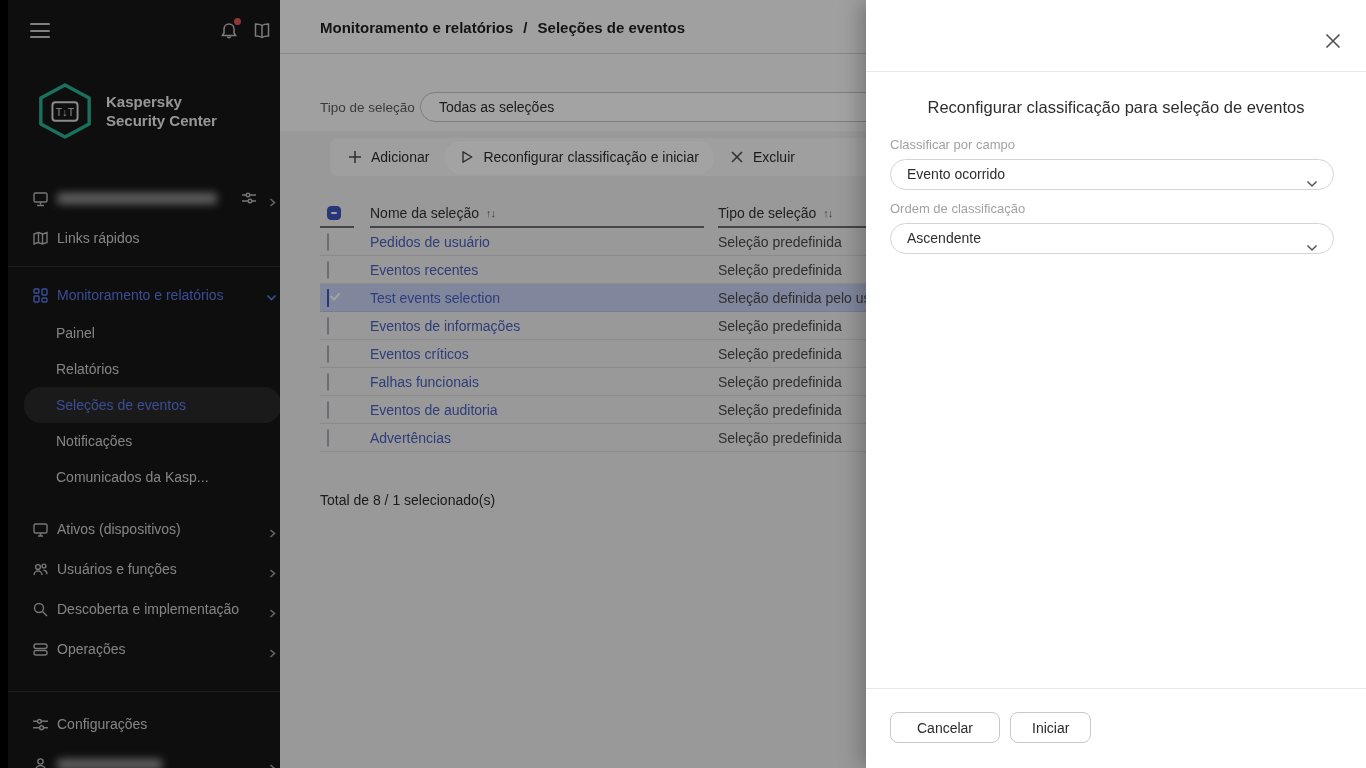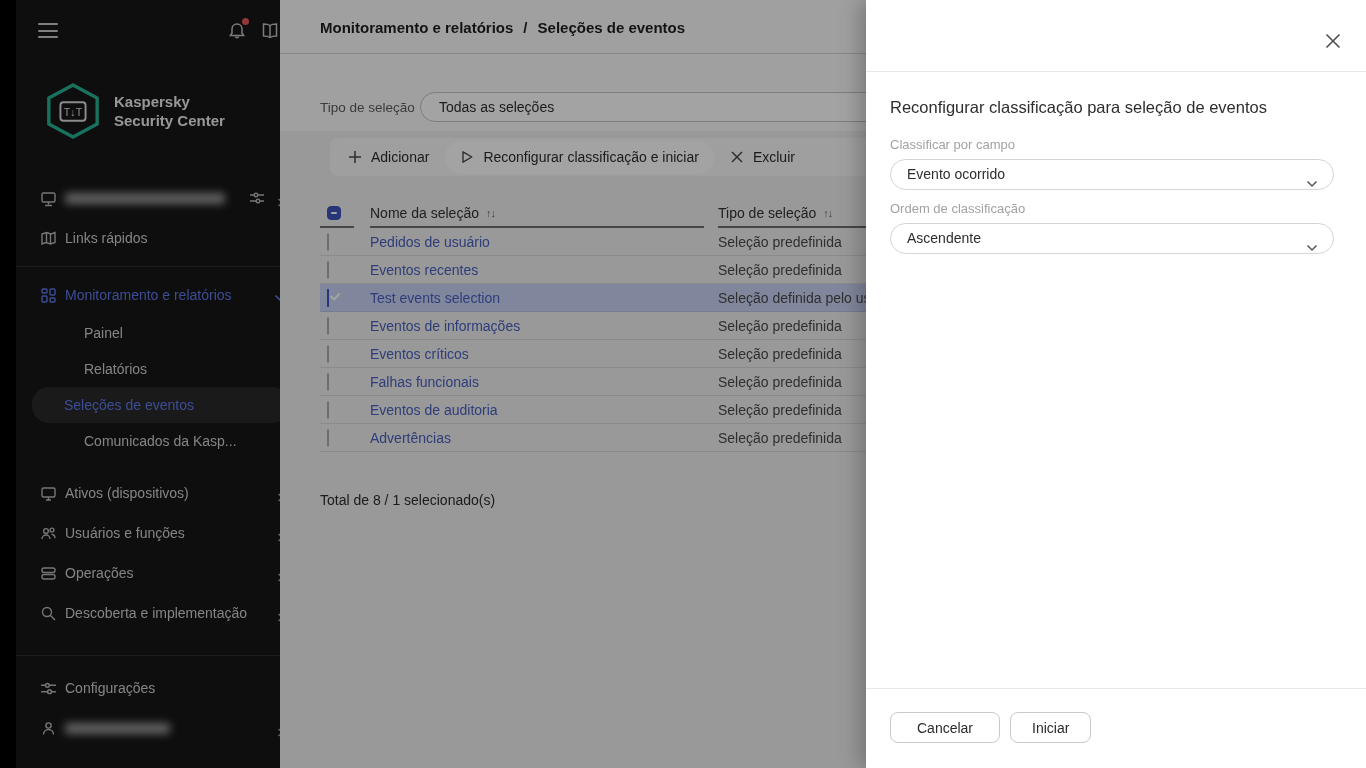--- a/index.html
+++ b/index.html
@@ -1,40 +1,40 @@
 <!DOCTYPE html>
 <html lang="pt"><head>
 <meta charset="utf-8">
 <style>
   * { box-sizing: border-box; margin: 0; padding: 0; }
   html,body { width:1366px; height:768px; overflow:hidden; background:#000;
     font-family:"Liberation Sans", sans-serif; }
   .app { position:relative; width:1366px; height:768px; }
 
   
-  .sidebar { position:absolute; left:16px; top:0; width:295px; height:768px;
+  .sidebar { position:absolute; left:8px; top:0; width:295px; height:768px;
     background:#161616; z-index:10; }
   .hamburger { position:absolute; left:22px; top:23px; width:20px; height:15px;
     display:flex; flex-direction:column; justify-content:space-between; cursor:pointer; }
   .hamburger span { display:block; height:2px; background:#c9c9c9; border-radius:1px; }
   .icon-btn { position:absolute; top:21px; width:20px; height:20px; color:#c2c2c2; cursor:pointer; }
   .icon-bell { left:211px; }
   .icon-book { left:244px; }
   .bell-dot { position:absolute; right:-2px; top:-3px; width:7px; height:7px;
     border-radius:50%; background:#e25757; }
   .brand { position:absolute; left:28px; top:82px; display:flex; align-items:center; }
   .brand-text { margin-left:12px; color:#ececec; font-size:15px; font-weight:bold; line-height:19px; }
   .nav { position:absolute; top:178px; left:0; right:0; }
   .nav-item { position:relative; height:40px; display:flex; align-items:center;
     color:#cfcfcf; font-size:14px; cursor:pointer; }
   .nav-item .nv-icon { width:17px; height:17px; margin-left:24px; margin-right:8px;
     color:#b9b9b9; flex:0 0 auto; }
   .nav-item.accent, .nav-item.accent .nv-icon { color:#5e79ea; }
   .nav-sub { position:relative; height:36px; display:flex; align-items:center;
-    padding-left:48px; color:#cfcfcf; font-size:14px; cursor:pointer;margin-left:20px; }
+    padding-left:48px; color:#cfcfcf; font-size:14px; cursor:pointer; }
   .nav-sub.active { background:#2a2a2a; border-radius:17px; margin:0 22px 0 16px;
     padding-left:32px; color:#5e79ea; }
   .chev-r { position:absolute; right:26px; width:9px; height:9px; color:#9a9a9a; }
   .chev-d { position:absolute; right:26px; width:11px; height:11px; color:#5e79ea; }
   .nav-divider { height:1px; background:#2e2e2e; margin:8px 0; }
   .blur-blob { height:11px; background:#9a9a9a; border-radius:3px; filter:blur(4px); }
   .sliders-mini { position:absolute; right:46px; width:16px; height:16px; color:#b9b9b9; }
   .sb-scroll { position:absolute; right:2px; top:180px; width:4px; height:475px;
     background:#2b2e44; border-radius:2px; }
   .nav-gap { height:14px; }
@@ -83,21 +83,21 @@
   .dim { position:absolute; left:0; top:0; width:866px; height:768px;
     background:rgba(0,0,0,0.36); z-index:40; }
 
   
   .panel { position:absolute; left:866px; top:0; width:500px; height:768px;
     background:#ffffff; z-index:50; box-shadow:-6px 0 20px rgba(0,0,0,0.25); }
   .p-close { position:absolute; top:32px; right:24px; width:18px; height:18px;
     color:#4f4f4f; cursor:pointer; }
   .p-div-top { position:absolute; left:0; right:0; top:71px; height:1px; background:#e8e8e8; }
   .p-title { position:absolute; left:24px; top:98px; right:24px; font-size:16.5px;
-    font-weight:500; color:#2e2e2e; }
+    font-weight:500; color:#2e2e2e;text-align:center; }
   .p-label1 { position:absolute; left:24px; top:137px; font-size:13px; color:#a2a2a2; }
   .p-label2 { position:absolute; left:24px; top:201px; font-size:13px; color:#a2a2a2; }
   .p-select { position:absolute; left:24px; right:32px; height:31px;
     border:1px solid #d4d4d4; border-radius:16px; background:#fff;
     font-size:14px; color:#2e2e2e; line-height:29px; padding:0 16px; cursor:pointer; }
   .p-select1 { top:159px; }
   .p-select2 { top:223px; }
   .p-select .sel-chev { position:absolute; right:15px; top:10px; width:12px; height:10px; color:#555; }
   .p-div-bot { position:absolute; left:0; right:0; top:688px; height:1px; background:#e8e8e8; }
   .p-actions { position:absolute; left:24px; top:712px; display:flex; gap:10px; }
@@ -198,20 +198,23 @@
       <div class="nav-sub">
         <span>Painel</span>
       </div>
       <div class="nav-sub">
         <span>Relatórios</span>
       </div>
       <div class="nav-sub active">
         <span>Seleções de eventos</span>
       </div>
       <div class="nav-sub">
+        <span>Notificações</span>
+      </div>
+      <div class="nav-sub">
         <span>Comunicados da Kasp...</span>
       </div>
 
       <div class="nav-gap"></div>
 
       <div class="nav-item">
         <span class="nv-icon">
           <svg viewBox="0 0 17 17" fill="none" stroke="currentColor" stroke-width="1.4">
             <rect x="2" y="3" width="13" height="9" rx="1.5"></rect>
               <path d="M6 15h5M8.5 12.2V15"></path>
@@ -238,40 +241,40 @@
         <span class="chev-r">
           <svg viewBox="0 0 9 9" fill="none" stroke="currentColor" stroke-width="1.6">
               <path d="M2.5 1l4 3.5-4 3.5"></path>
             </svg>
         </span>
       </div>
 
       <div class="nav-item">
         <span class="nv-icon">
           <svg viewBox="0 0 17 17" fill="none" stroke="currentColor" stroke-width="1.4">
+            <circle cx="7" cy="7" r="4.5"></circle>
+              <path d="M10.5 10.5L15 15"></path>
+          </svg>
+        </span>
+        <span>Descoberta e implementação</span>
+        <span class="chev-r">
+          <svg viewBox="0 0 9 9" fill="none" stroke="currentColor" stroke-width="1.6">
+              <path d="M2.5 1l4 3.5-4 3.5"></path>
+            </svg>
+        </span>
+      </div>
+
+      <div class="nav-item">
+        <span class="nv-icon">
+          <svg viewBox="0 0 17 17" fill="none" stroke="currentColor" stroke-width="1.4">
             <rect x="2" y="3" width="13" height="4.5" rx="2"></rect>
               <rect x="2" y="9.5" width="13" height="4.5" rx="2"></rect>
           </svg>
         </span>
         <span>Operações</span>
-        <span class="chev-r">
-          <svg viewBox="0 0 9 9" fill="none" stroke="currentColor" stroke-width="1.6">
-              <path d="M2.5 1l4 3.5-4 3.5"></path>
-            </svg>
-        </span>
-      </div>
-
-      <div class="nav-item">
-        <span class="nv-icon">
-          <svg viewBox="0 0 17 17" fill="none" stroke="currentColor" stroke-width="1.4">
-            <circle cx="7" cy="7" r="4.5"></circle>
-              <path d="M10.5 10.5L15 15"></path>
-          </svg>
-        </span>
-        <span>Descoberta e implementação</span>
         <span class="chev-r">
           <svg viewBox="0 0 9 9" fill="none" stroke="currentColor" stroke-width="1.6">
               <path d="M2.5 1l4 3.5-4 3.5"></path>
             </svg>
         </span>
       </div>
 
       <div class="nav-divider" style="margin-top:22px; margin-bottom:12px"></div>
 
       <div class="nav-item">

